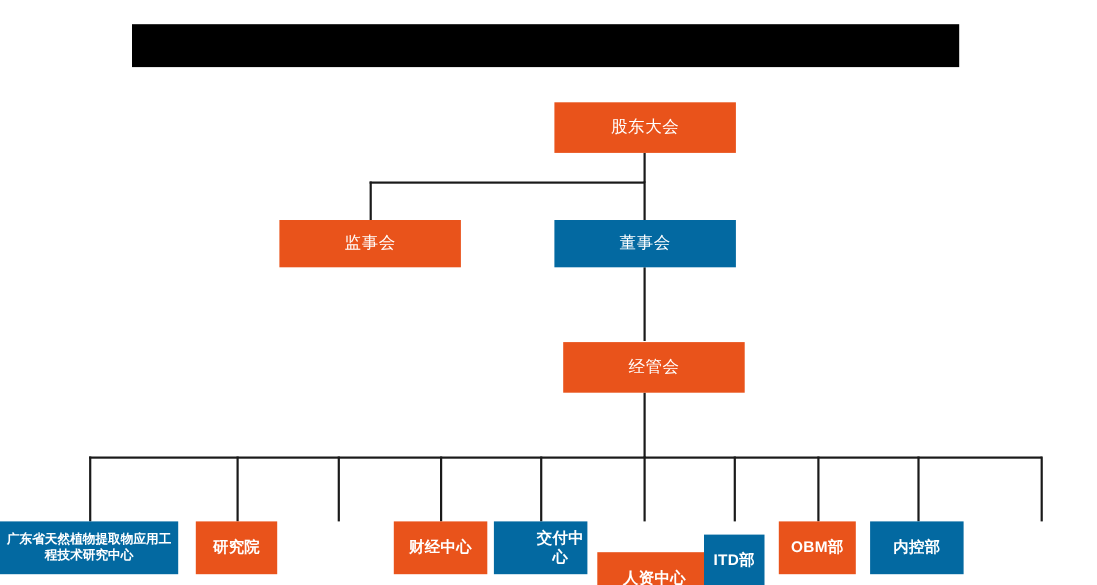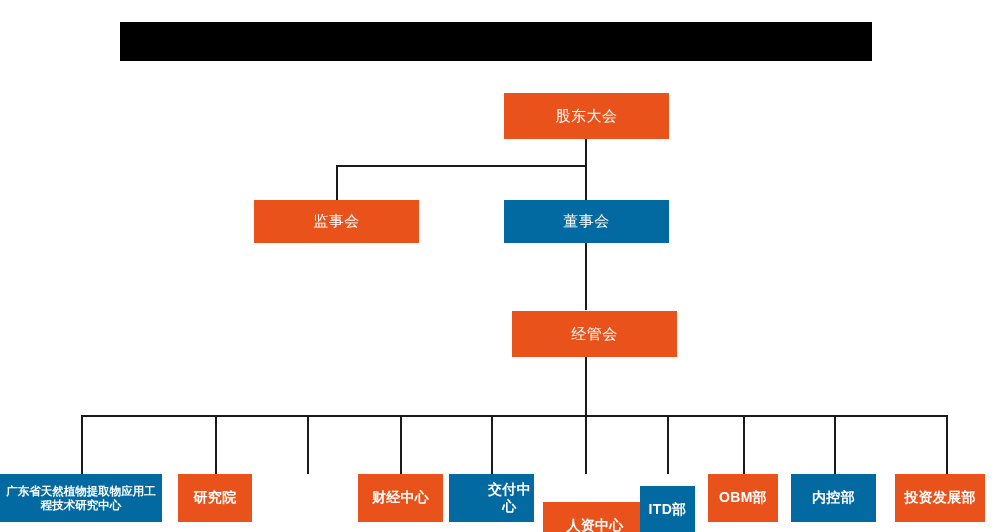--- a/index.html
+++ b/index.html
@@ -119,15 +119,14 @@
   <div class="node dept light" style="left:449px; top:474px; width:85px; height:48px;padding-left:36px;">交付中心</div>
 
   <div class="node dept deep" style="left:543px; top:476px; width:104px; height:48px;margin-top:26px;">人资中心</div>
 
   <div class="node dept light" style="left:640px; top:486px; width:55px; height:48px;">ITD部</div>
 
   <div class="node dept deep" style="left:708px; top:474px; width:70px; height:48px;">OBM部</div>
 
   <div class="node dept light" style="left:791px; top:474px; width:85px; height:48px;">内控部</div>
 
-  <div class="node dept deep" style="left:895px; top:474px; width:90px; height:48px;">投资发展部</div>
 
 </div>
 
 </body></html>

